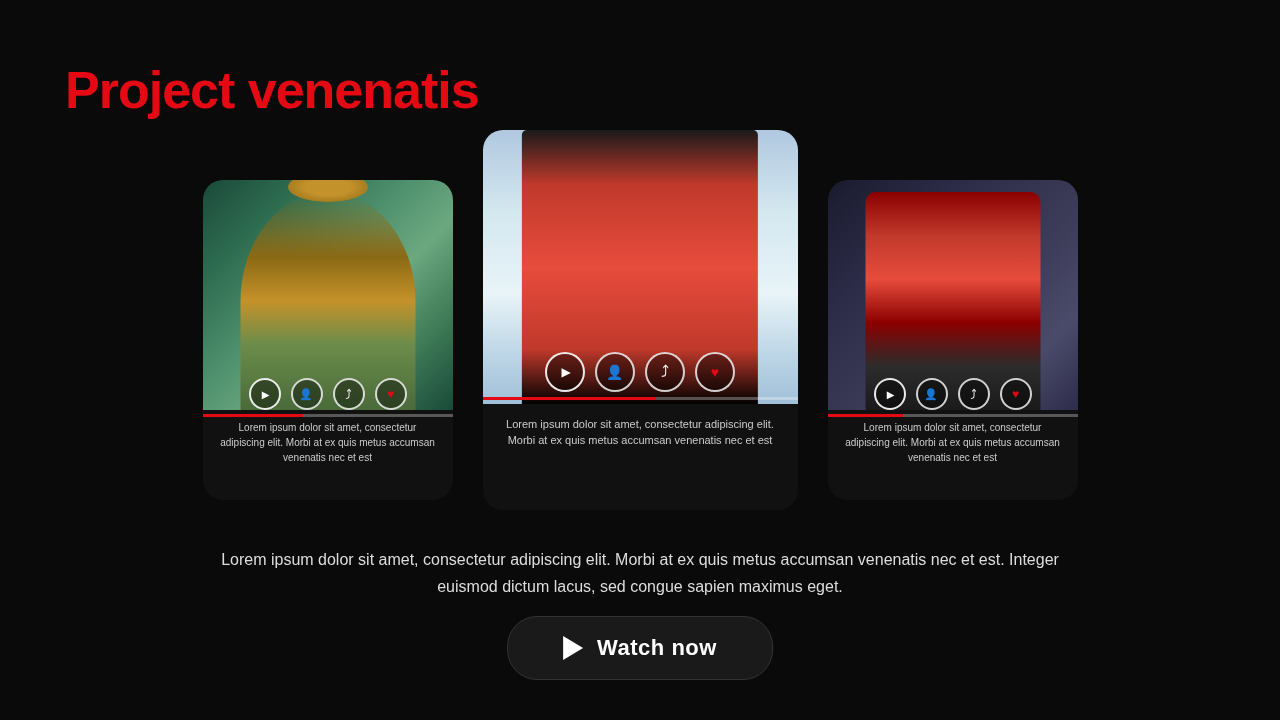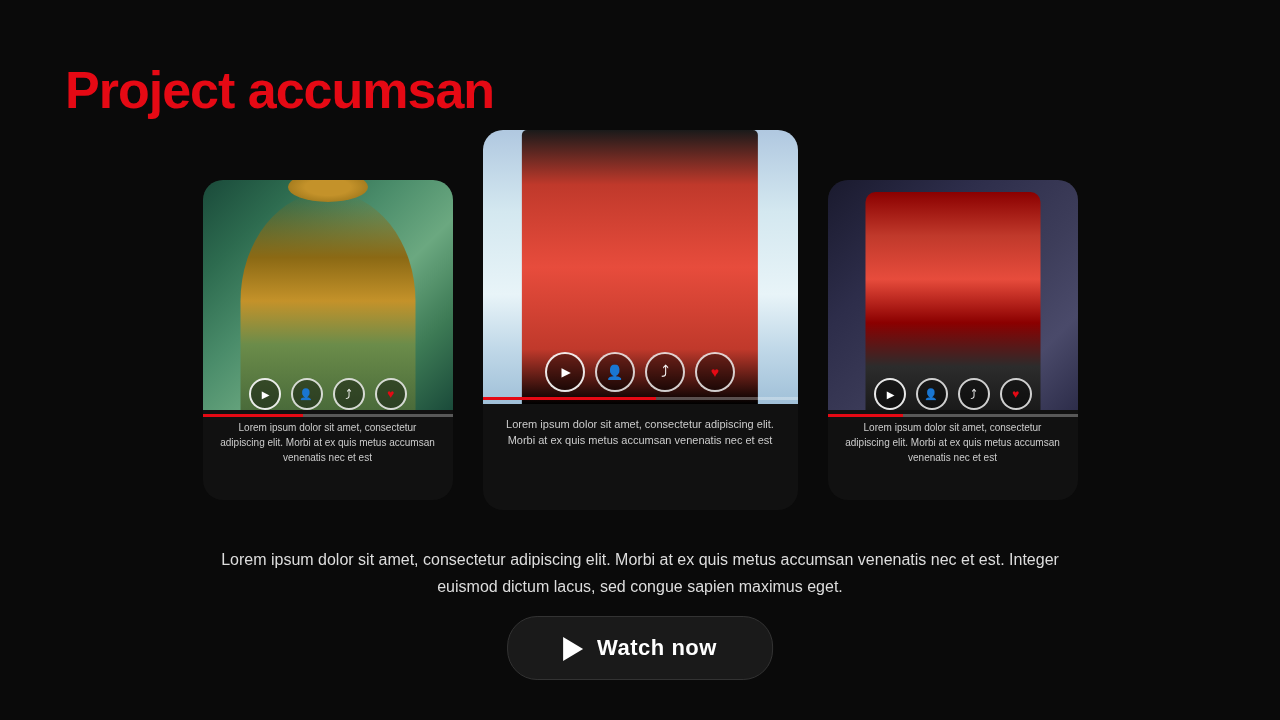--- a/index.html
+++ b/index.html
@@ -227,21 +227,21 @@
     .watch-now-btn {
       position: absolute;
       bottom: 40px;
       left: 50%;
       transform: translateX(-50%);
       background: #1a1a1a;
       border: none;
       border-radius: 30px;
       padding: 18px 55px;
       display: flex;
-      align-items: flex-end;
+      align-items: center;
       gap: 14px;
       cursor: pointer;
       color: #fff;
       font-size: 22px;
       font-weight: 600;
       letter-spacing: 0.5px;
       border: 1px solid #333;
     }
 
     .play-triangle {
@@ -249,21 +249,21 @@
       height: 0;
       border-top: 12px solid transparent;
       border-bottom: 12px solid transparent;
       border-left: 20px solid #fff;
       flex-shrink: 0;
     }
   </style>
 </head>
 <body>
 
-<h1 class="page-title">Project accumsan</h1>
+<h1 class="page-title">Project venenatis</h1>
 
 <div class="cards-container">
 
   <div class="card card-left">
     <div class="card-image">
       <div class="card-image-placeholder raya-bg">
         <div class="raya-figure"></div>
         <div class="raya-hat"></div>
       </div>
     </div>

